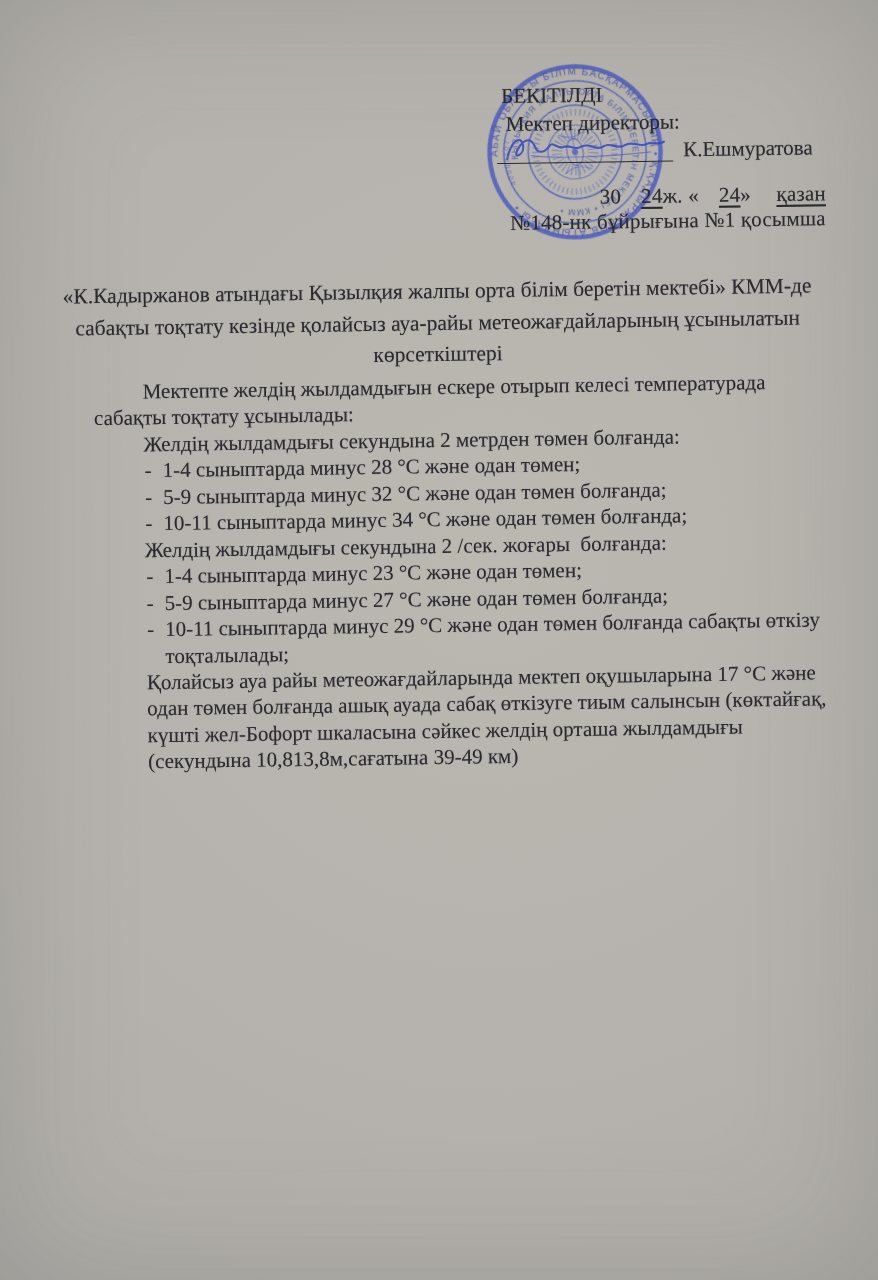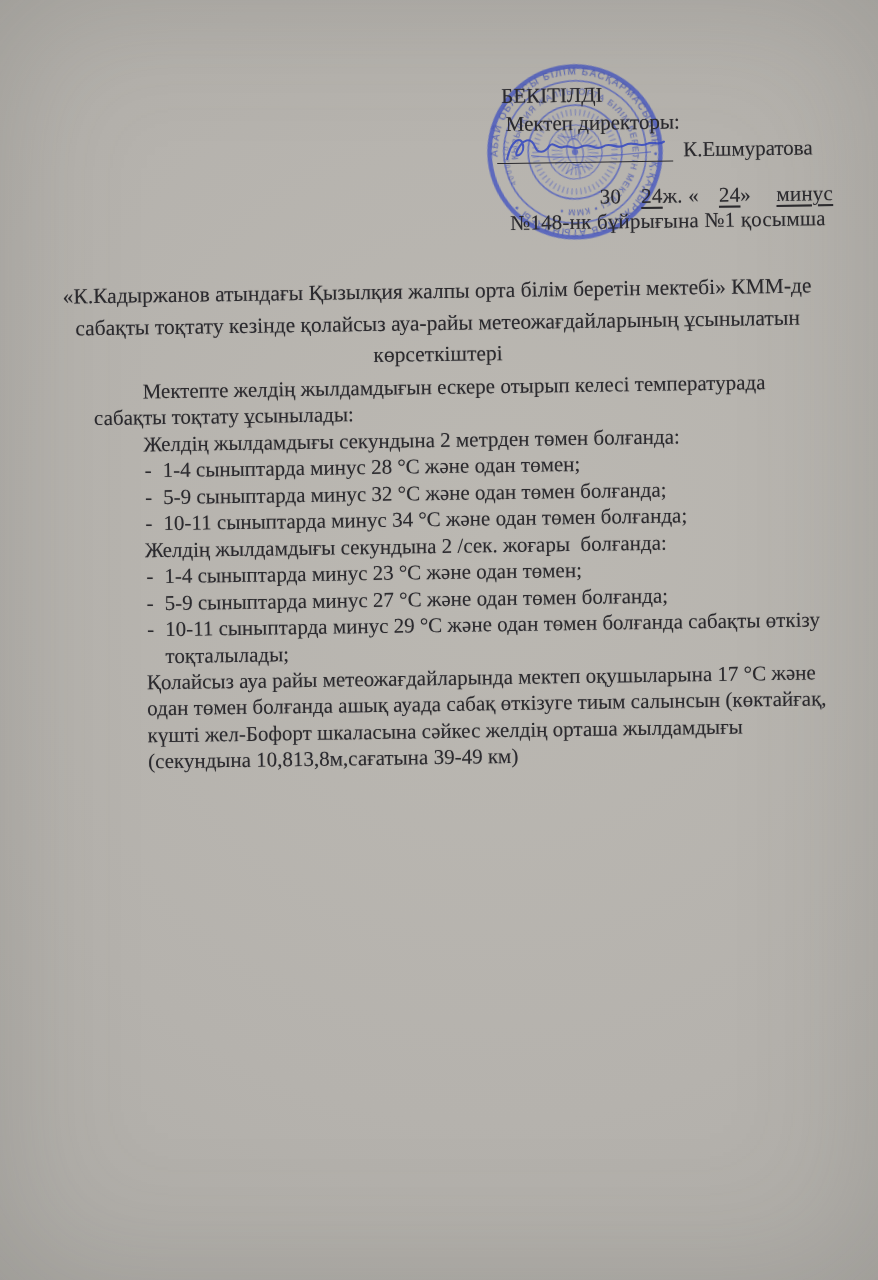--- a/index.html
+++ b/index.html
@@ -111,21 +111,21 @@
 
     <div class="sig-row">
       <svg width="168" height="38" viewBox="0 0 168 38">
         <path d="M6 30 C10 12 20 6 22 16 C24 26 12 31 16 22 C22 10 30 8 34 18 C37 26 44 24 48 18 C52 12 56 21 62 19 C70 16 72 23 80 19 C90 14 94 24 102 19 C110 14 116 23 124 18 C132 13 138 21 146 17 C152 14 158 19 163 15" fill="none" stroke="#3a4cc0" stroke-width="2.1" stroke-linecap="round" opacity="0.9"></path>
         <path d="M30 27 C60 31 110 29 150 25" fill="none" stroke="#3a4cc0" stroke-width="1.2" opacity="0.55"></path>
       </svg>
     </div>
 
     <div class="apv-line apv-name">К.Ешмуратова</div>
 
-    <div class="apv-line apv-date"><span>30</span><span class="ul">24</span><span>ж. </span><span>«</span><span class="ul">24</span><span>» </span><span class="ul">минус</span></div>
+    <div class="apv-line apv-date"><span>30</span><span class="ul">24</span><span>ж. </span><span>«</span><span class="ul">24</span><span>» </span><span class="ul">қазан</span></div>
 
     <div class="apv-line apv-order">№148-нк бұйрығына №1 қосымша</div>
 
     <div class="doc-title">
       <div>«К.Кадыржанов атындағы Қызылқия жалпы орта білім беретін мектебі» КММ-де</div>
       <div>сабақты тоқтату кезінде қолайсыз ауа-райы метеожағдайларының ұсынылатын</div>
       <div>көрсеткіштері</div>
     </div>
 
     <div class="doc-body">

